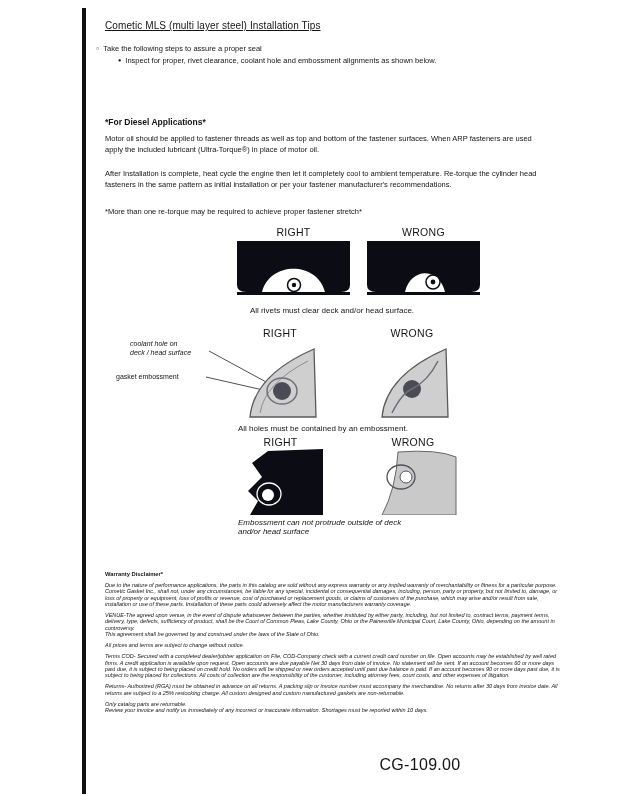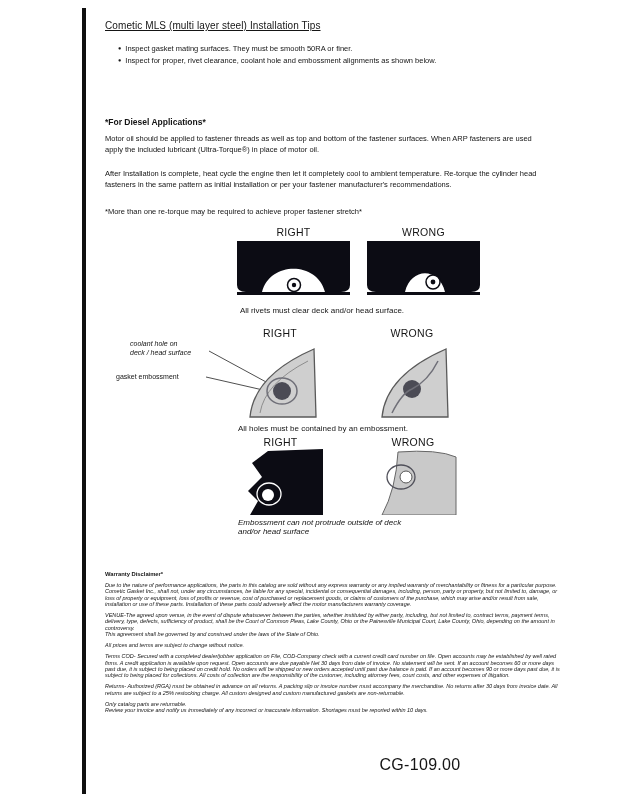--- a/index.html
+++ b/index.html
@@ -45,21 +45,21 @@
   .footer{left:355px;top:756px;width:130px;text-align:center;font-size:16px;letter-spacing:.3px;}
 </style>
 </head>
 <body>
 
 <div class="abs left-rule"></div>
 
 <div class="abs title">Cometic MLS (multi layer steel) Installation Tips</div>
 
 <div class="abs bullets">
-  <div class="subbullet"><span>Inspect gasket mating surfaces.  They must be smooth 50RA or finer.</span></div>
+  <div class="bullet"><span>Take the following steps to assure a proper seal</span></div>
   <div class="subbullet"><span>Inspect for proper, rivet clearance, coolant hole and embossment alignments as shown below.</span></div>
 </div>
 
 <div class="abs diesel-heading">*For Diesel Applications*</div>
 <div class="abs para para1">Motor oil should be applied to fastener threads as well as top and bottom of the fastener surfaces. When ARP fasteners are used apply the included lubricant (Ultra-Torque®) in place of motor oil.</div>
 <div class="abs para para2">After Installation is complete, heat cycle the engine then let it completely cool to ambient temperature. Re-torque the cylinder head fasteners in the same pattern as initial installation or per your fastener manufacturer's recommendations.</div>
 <div class="abs note">*More than one re-torque may be required to achieve proper fastener stretch*</div>
 
 <div class="abs dg-label" style="left:237px;top:226px;width:113px;">RIGHT</div>
 <div class="abs dg-label" style="left:367px;top:226px;width:113px;">WRONG</div>
@@ -69,21 +69,21 @@
   <path d="M0,0 H113 V44 Q113,51 104,51 L88,51 C80,20 33,20 25,51 L9,51 Q0,51 0,44 Z" fill="#0c0c14"></path>
   <circle cx="57" cy="44" r="6.5" fill="#ffffff" stroke="#0c0c14" stroke-width="1.5"></circle>
   <circle cx="57" cy="44" r="2.2" fill="#0c0c14"></circle>
 </svg>
 <svg class="abs" style="left:367px;top:241px;" width="113" height="58" viewBox="0 0 113 58">
   <rect x="0" y="51" width="113" height="3" fill="#0c0c14"></rect>
   <path d="M0,0 H113 V44 Q113,51 104,51 L78,51 C72,26 44,26 38,51 L9,51 Q0,51 0,44 Z" fill="#0c0c14"></path>
   <circle cx="66" cy="41" r="7" fill="#ffffff" stroke="#0c0c14" stroke-width="1.5"></circle>
   <circle cx="66" cy="41" r="2.4" fill="#0c0c14"></circle>
 </svg>
-<div class="abs dg-caption" style="left:240px;top:306px;">All rivets must clear deck and/or head surface.</div>
+<div class="abs dg-caption" style="left:250px;top:306px;">All rivets must clear deck and/or head surface.</div>
 
 <div class="abs dg-label" style="left:240px;top:327px;width:80px;">RIGHT</div>
 <div class="abs dg-label" style="left:372px;top:327px;width:80px;">WRONG</div>
 
 <div class="abs callout preline" style="left:130px;top:340px;width:80px;">coolant hole on
 deck / head surface</div>
 <div class="abs callout" style="left:116px;top:373px;width:92px;">gasket embossment</div>
 
 <svg class="abs" style="left:205px;top:345px;" width="112" height="50" viewBox="0 0 112 50">
   <line x1="4" y1="6" x2="74" y2="44" stroke="#222" stroke-width="0.8"></line>

